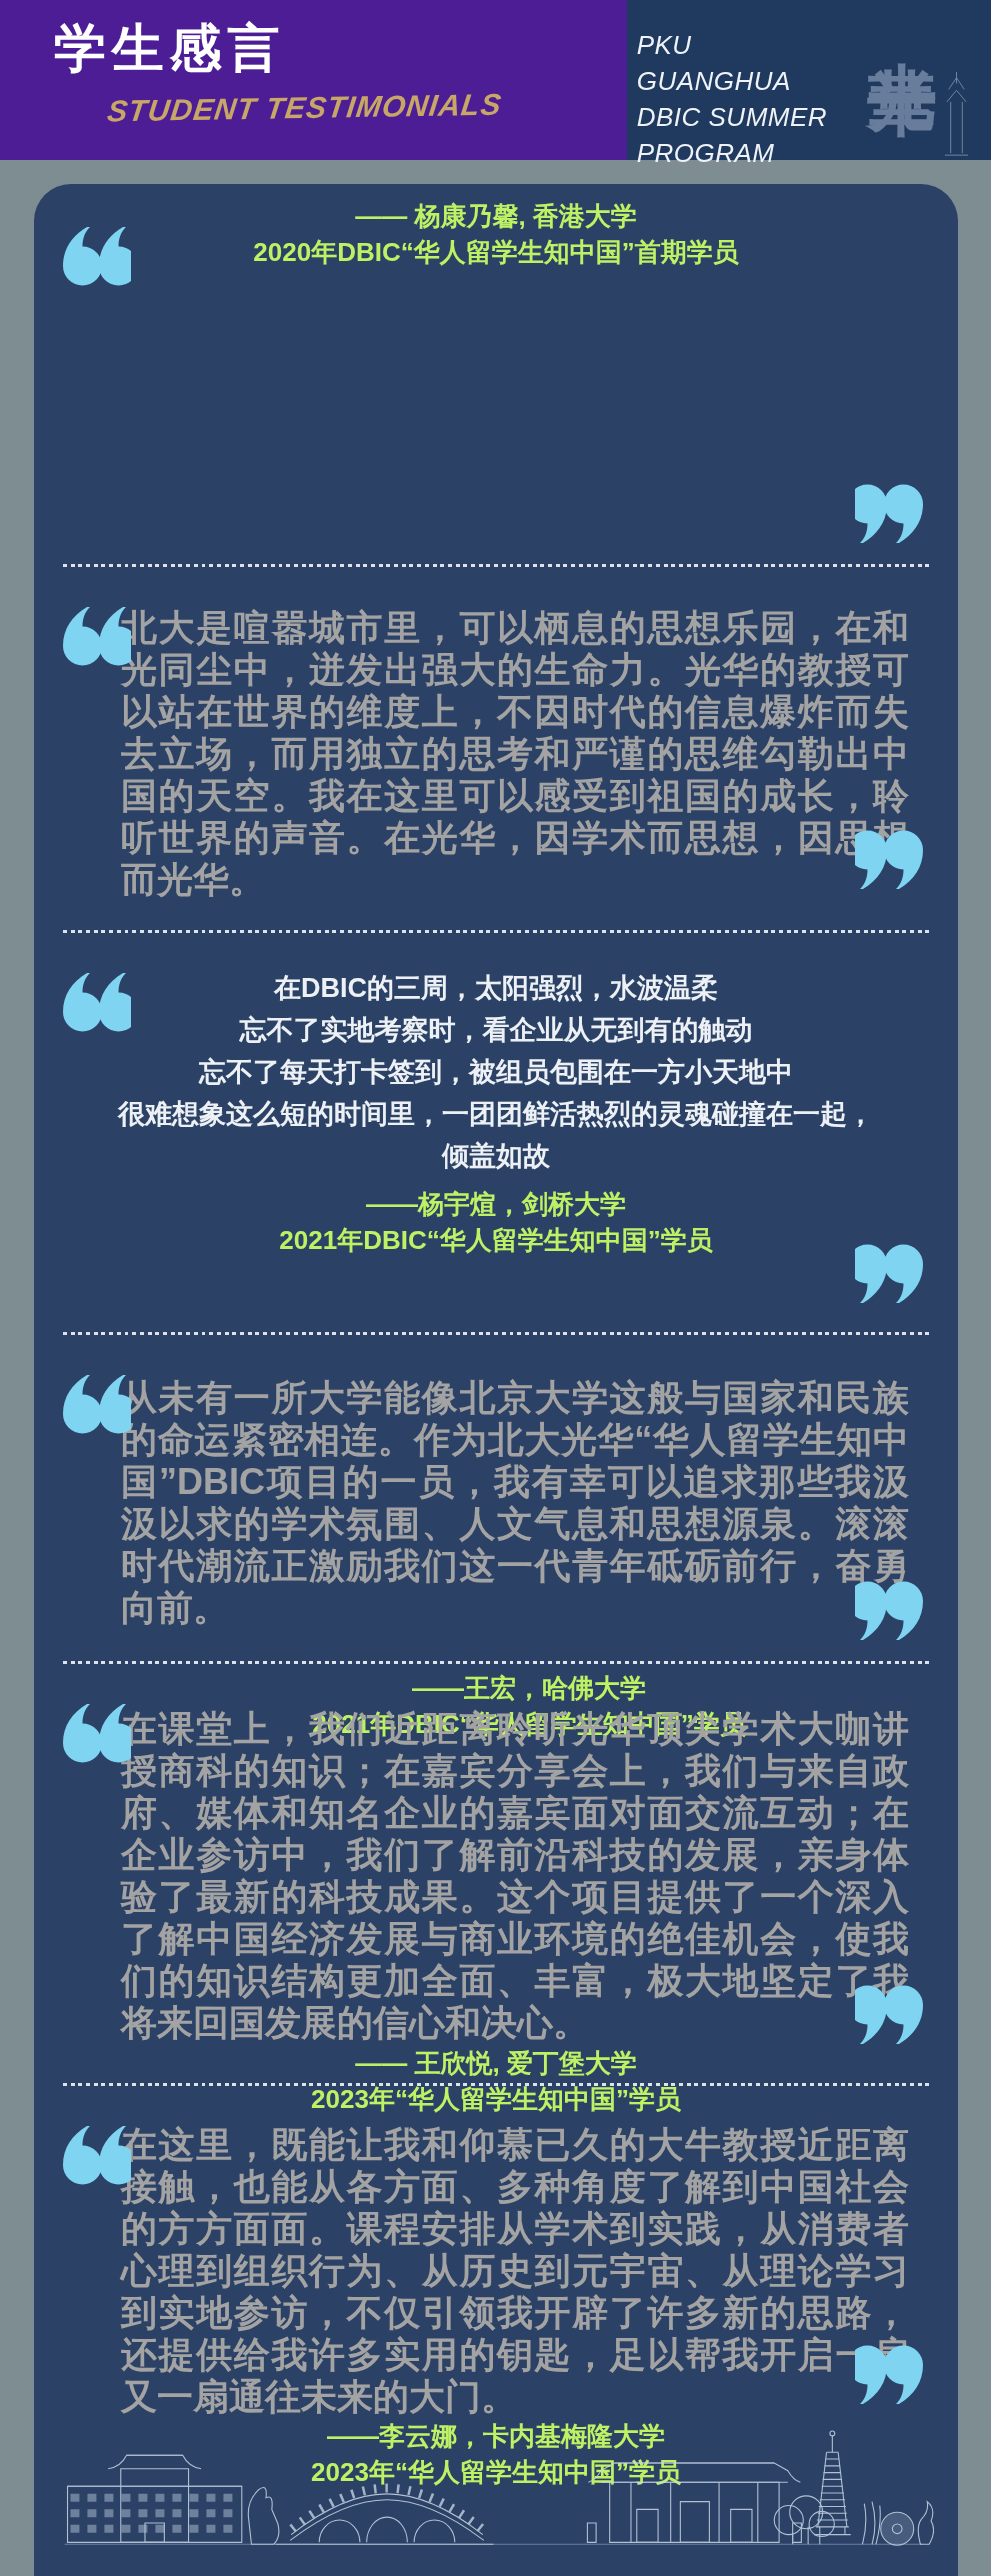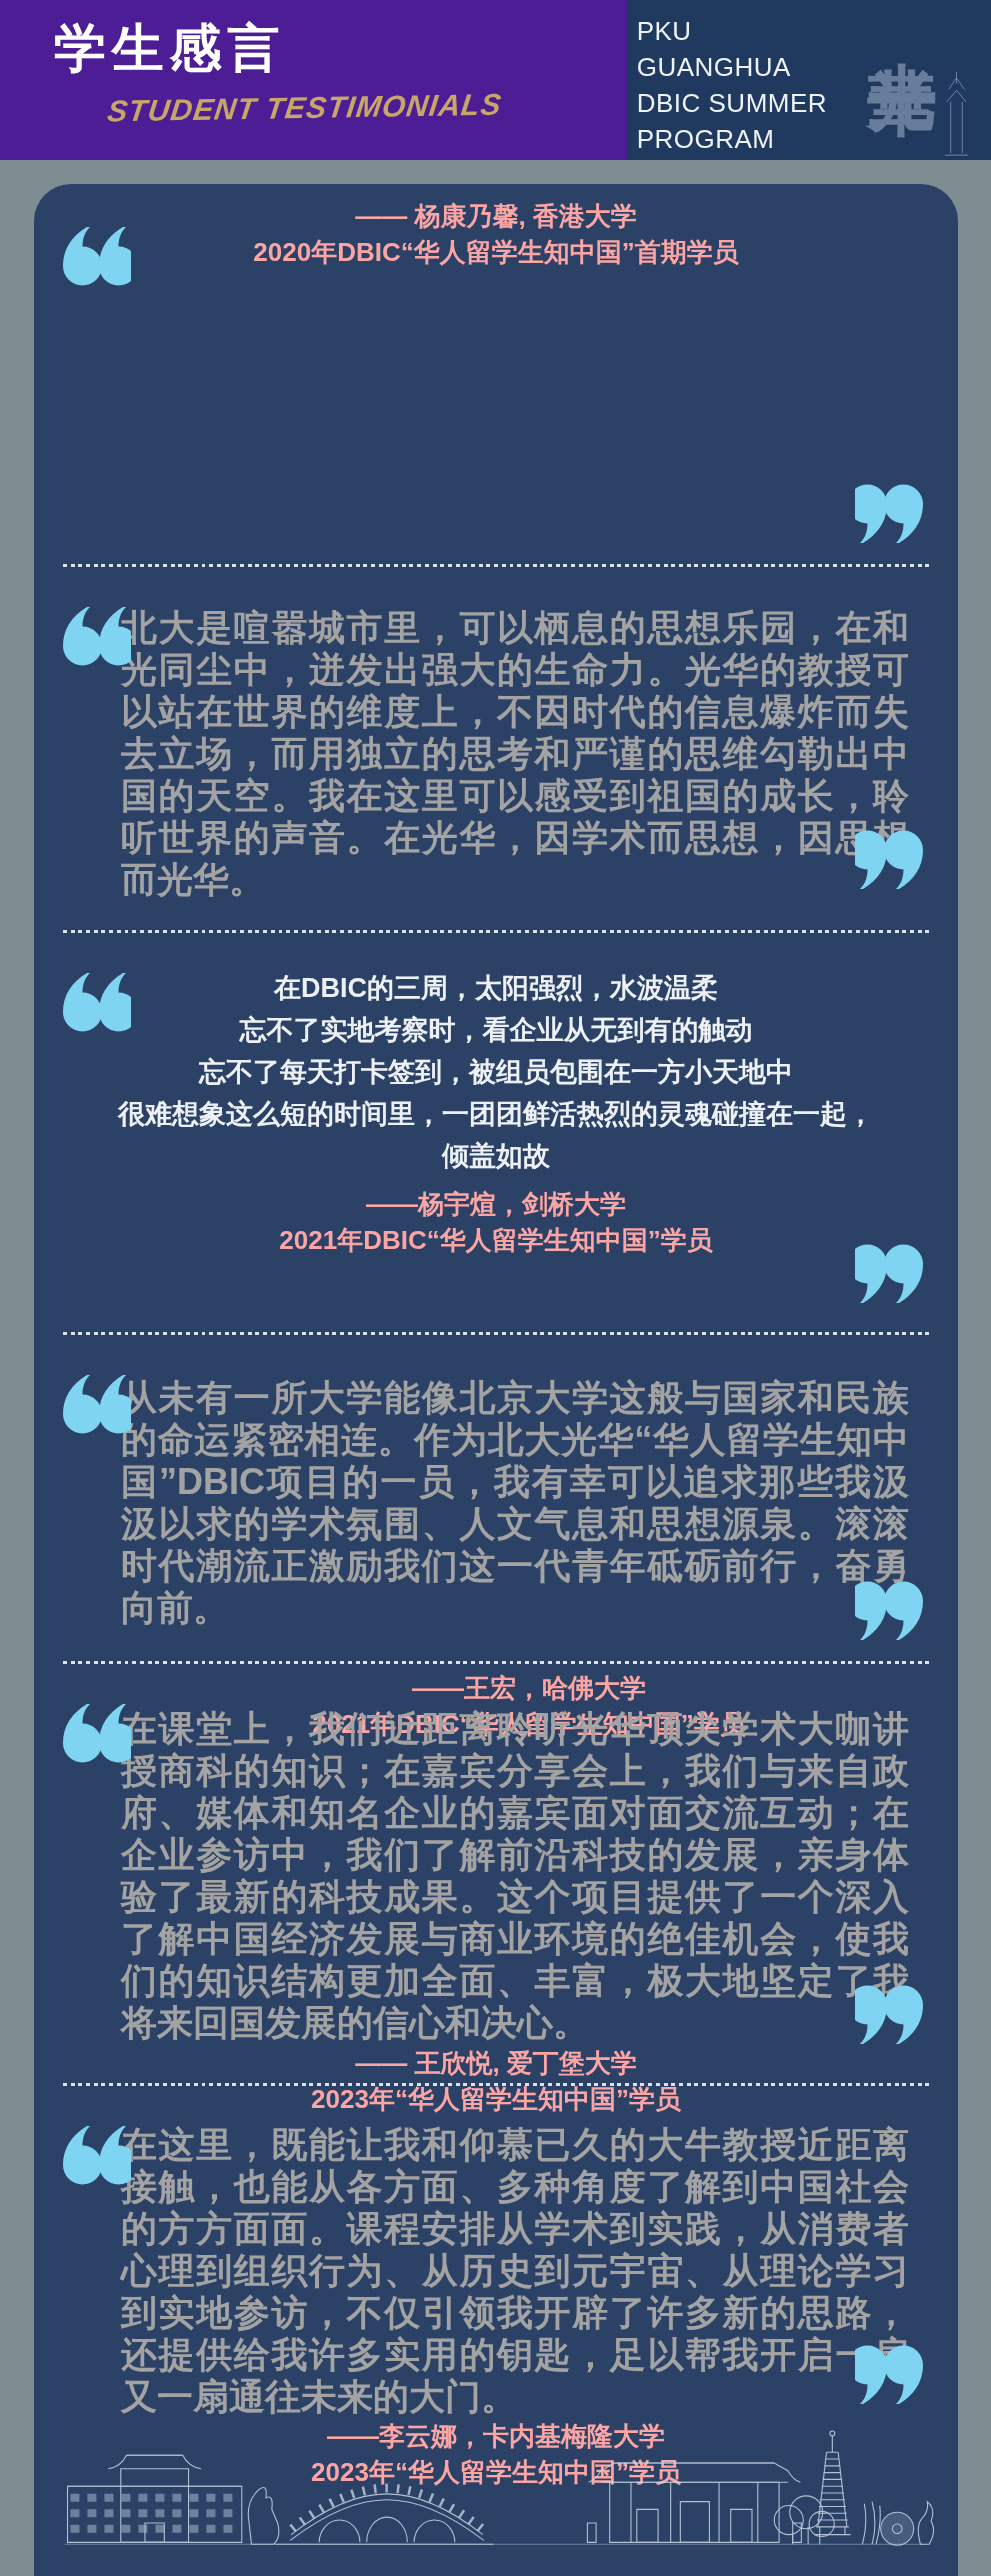--- a/index.html
+++ b/index.html
@@ -15,21 +15,21 @@
   .header-right{position:absolute;left:627px;top:0;width:364px;height:160px;background:#1F3A5E;}
   .title-cn{
     position:absolute;left:54px;top:13.6px;font-size:52px;font-weight:bold;color:#FFFFFF;
     letter-spacing:5.8px;
   }
   .title-en{
     position:absolute;left:108px;top:91px;font-size:30px;font-weight:bold;font-style:italic;
     color:#C7A667;letter-spacing:1px;transform:skewX(-8deg) rotate(-1deg);white-space:nowrap;
   }
   .program{
-    position:absolute;left:9.7px;top:13px;color:#EFF3F7;
+    position:absolute;left:9.7px;top:27px;color:#EFF3F7;font-style:italic;
     font-size:26px;line-height:36px;letter-spacing:0.5px;font-weight:500;
   }
   .logo-vert{
     position:absolute;right:54px;top:5.8px;height:155px;
     writing-mode:vertical-rl;font-family:"Liberation Serif","DejaVu Serif",serif;
     font-size:70px;font-weight:bold;color:#7D90AD;opacity:0.78;letter-spacing:5.8px;line-height:1;
   }
   .header-pagoda{position:absolute;right:15.5px;top:70px;opacity:0.45;}
   
   .card{
@@ -57,21 +57,21 @@
   .s1 .q-centered{padding-top:76px;}
   .s3 .q-centered{padding-top:35px;}
   .para{
     margin-left:87px;width:788px;text-align:justify;color:#a3a3a3;
     font-size:36px;font-weight:600;line-height:42px;
   }
   .s2 .para{padding-top:41px;}
   .s4 .para{padding-top:43px;}
   .s5 .para{padding-top:45px;}
   .s6 .para{padding-top:39px;}
-  .attr{width:100%;text-align:center;color:#fca5a5;font-size:26px;font-weight:600;line-height:36px;}
+  .attr{width:100%;text-align:center;color:#bef264;font-size:26px;font-weight:600;line-height:36px;}
   .s1 .attr{margin-top:13.6px;}
   .s2 .attr{margin-top:15.5px;}
   .s3 .attr{margin-top:9.7px;}
   .s4 .attr{margin-top:41px;padding-left:33px;}
   .s5 .attr{margin-top:1.9px;}
   .s6 .attr{margin-top:0px;}
   
   .campus{position:absolute;left:19.4px;bottom:33px;}
   .campus *{vector-effect:non-scaling-stroke;}
 </style>

